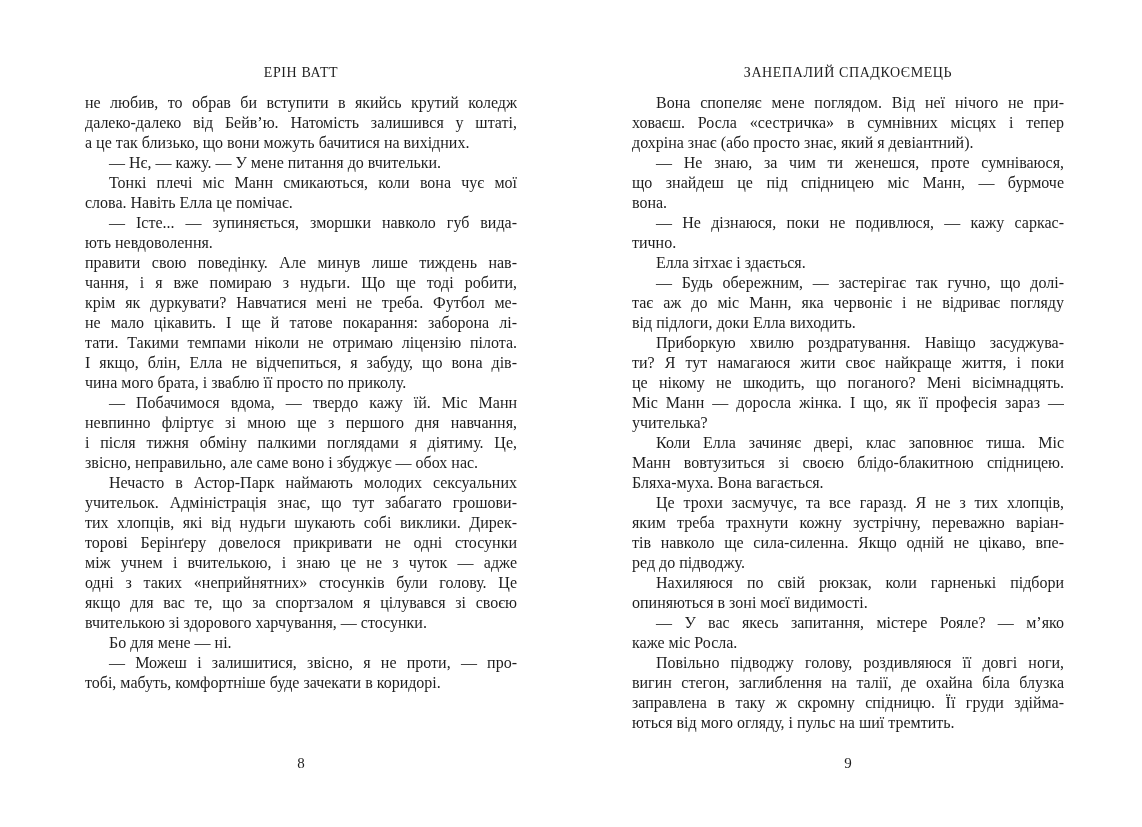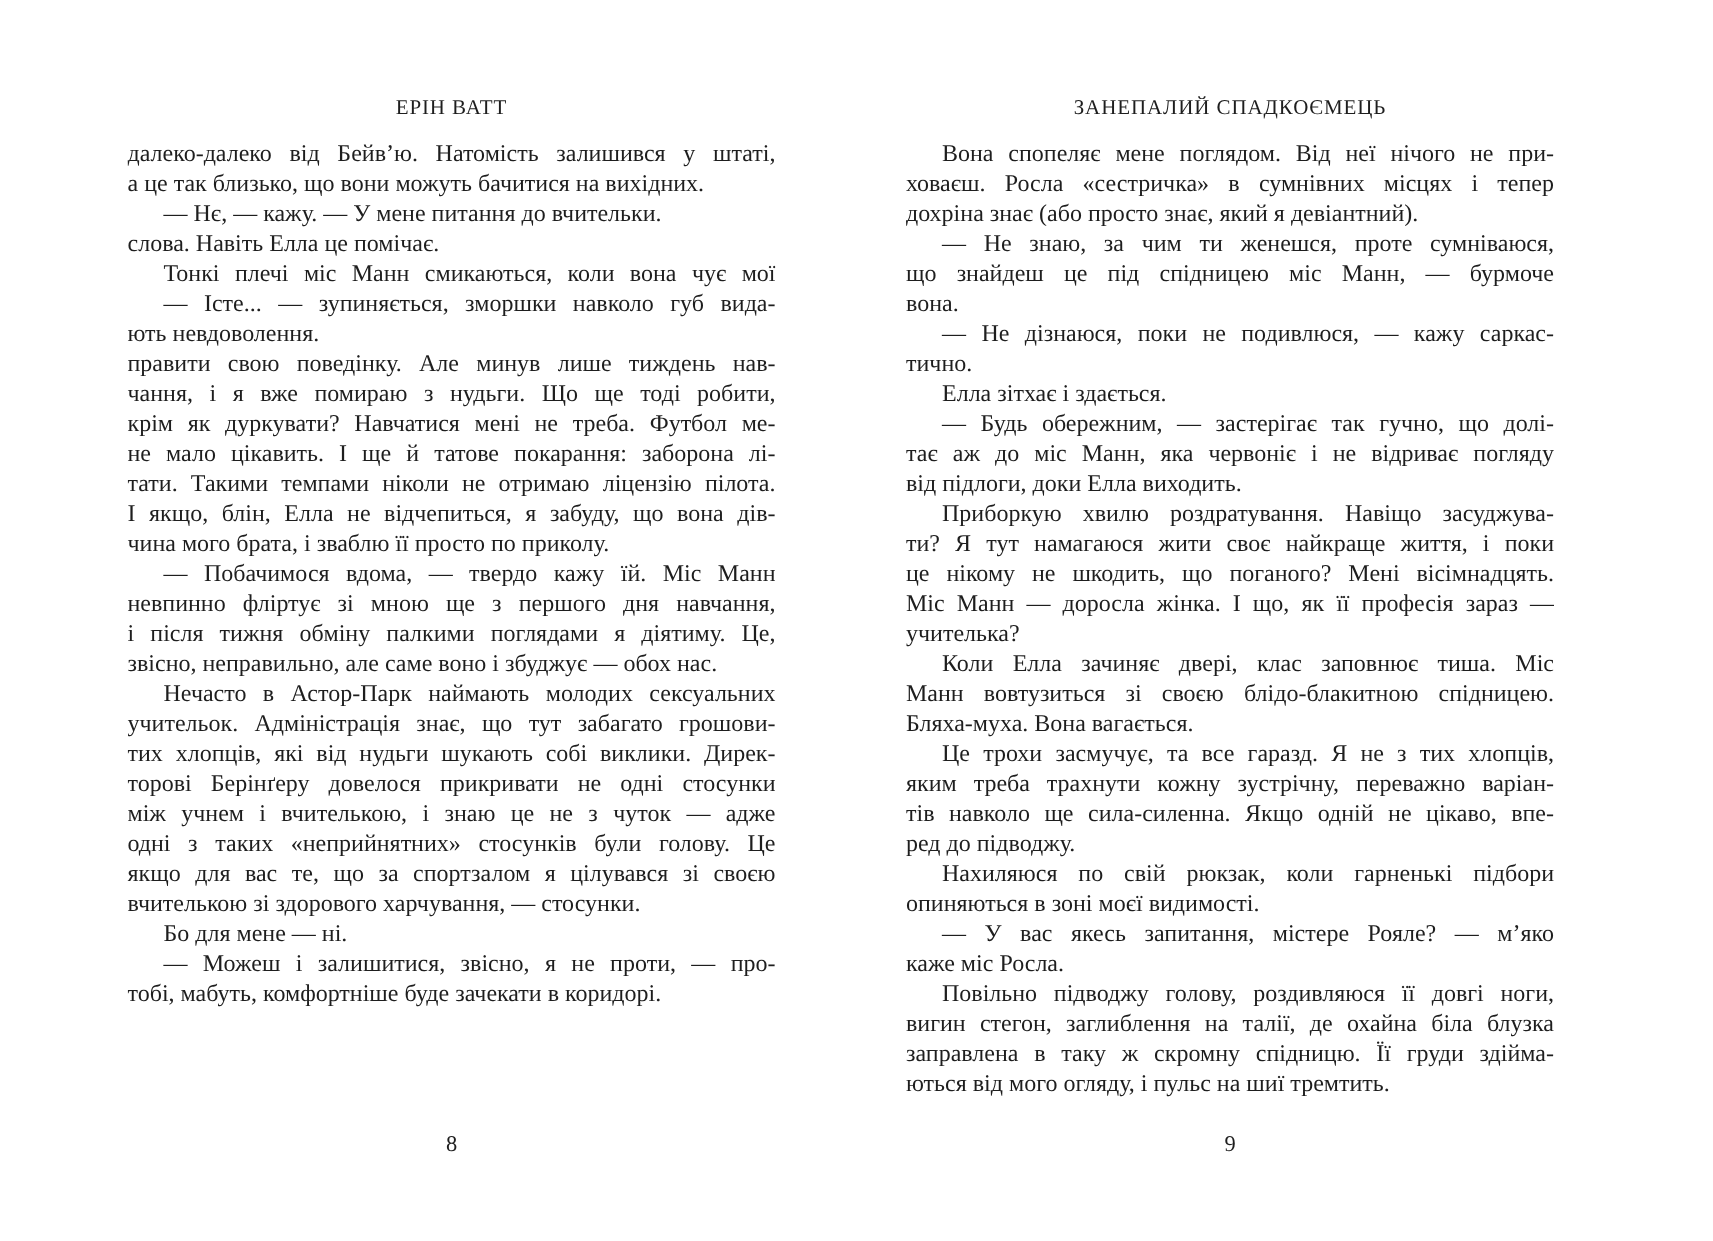--- a/index.html
+++ b/index.html
@@ -13,21 +13,21 @@
     overflow: hidden;
   }
   .spread { position: absolute; inset: 0; }
   .page {
     position: absolute;
     top: 0;
     width: 432px;
     height: 827px;
   }
   .page-left  { left: 85px; }
-  .page-right { left: 604px; }
+  .page-right { left: 632px; }
   .running-head {
     position: absolute;
     top: 43px;
     left: 0;
     width: 100%;
     text-align: center;
     font-size: 14px;
     letter-spacing: 0.6px;
     white-space: nowrap;
     margin-top: 22px;
@@ -61,25 +61,26 @@
   }
 </style>
 </head>
 <body>
 
 <div class="spread">
 
   <div class="page page-left">
     <div class="running-head">ЕРІН ВАТТ</div>
     <div class="page-body">
+        <div class="line just">не любив, то обрав би вступити в якийсь крутий коледж</div>
         <div class="line just">далеко-далеко від Бейв’ю. Натомість залишився у штаті,</div>
         <div class="line">а це так близько, що вони можуть бачитися на вихідних.</div>
         <div class="line indent">— Нє, — кажу. — У мене питання до вчительки.</div>
+        <div class="line indent just">Тонкі плечі міс Манн смикаються, коли вона чує мої</div>
         <div class="line">слова. Навіть Елла це помічає.</div>
-        <div class="line indent just">Тонкі плечі міс Манн смикаються, коли вона чує мої</div>
         <div class="line indent just">— Істе... — зупиняється, зморшки навколо губ вида-</div>
         <div class="line">ють невдоволення.</div>
         <div class="line just">правити свою поведінку. Але минув лише тиждень нав-</div>
         <div class="line just">чання, і я вже помираю з нудьги. Що ще тоді робити,</div>
         <div class="line just">крім як дуркувати? Навчатися мені не треба. Футбол ме-</div>
         <div class="line just">не мало цікавить. І ще й татове покарання: заборона лі-</div>
         <div class="line just">тати. Такими темпами ніколи не отримаю ліцензію пілота.</div>
         <div class="line just">І якщо, блін, Елла не відчепиться, я забуду, що вона дів-</div>
         <div class="line">чина мого брата, і зваблю її просто по приколу.</div>
         <div class="line indent just">— Побачимося вдома, — твердо кажу їй. Міс Манн</div>

